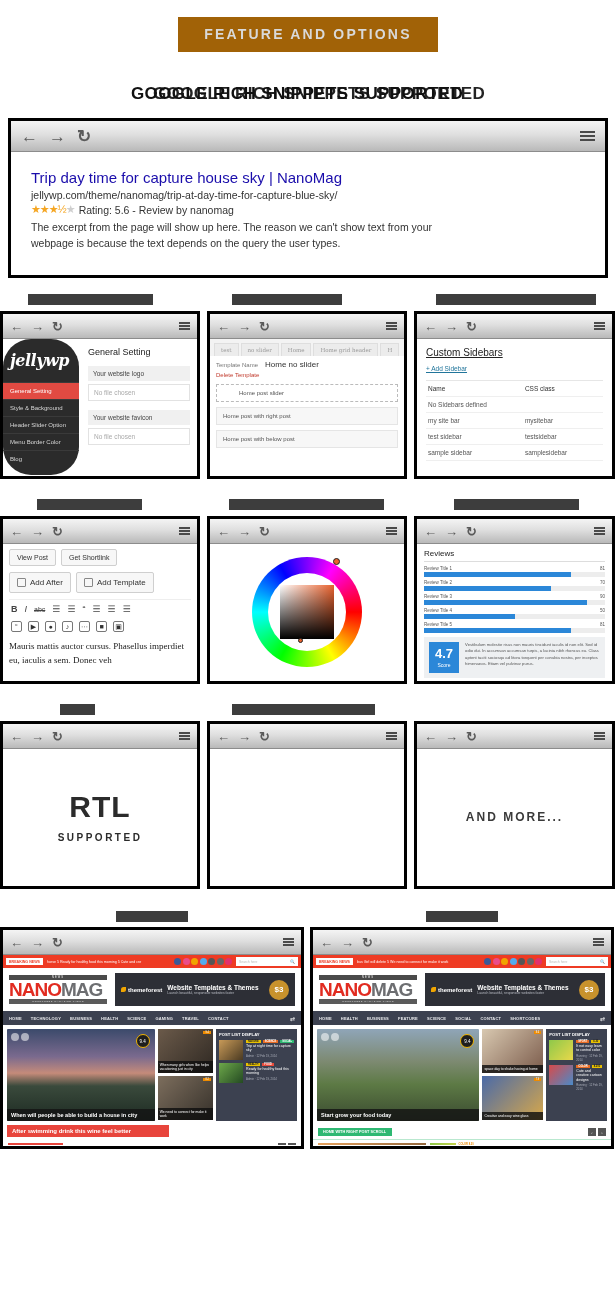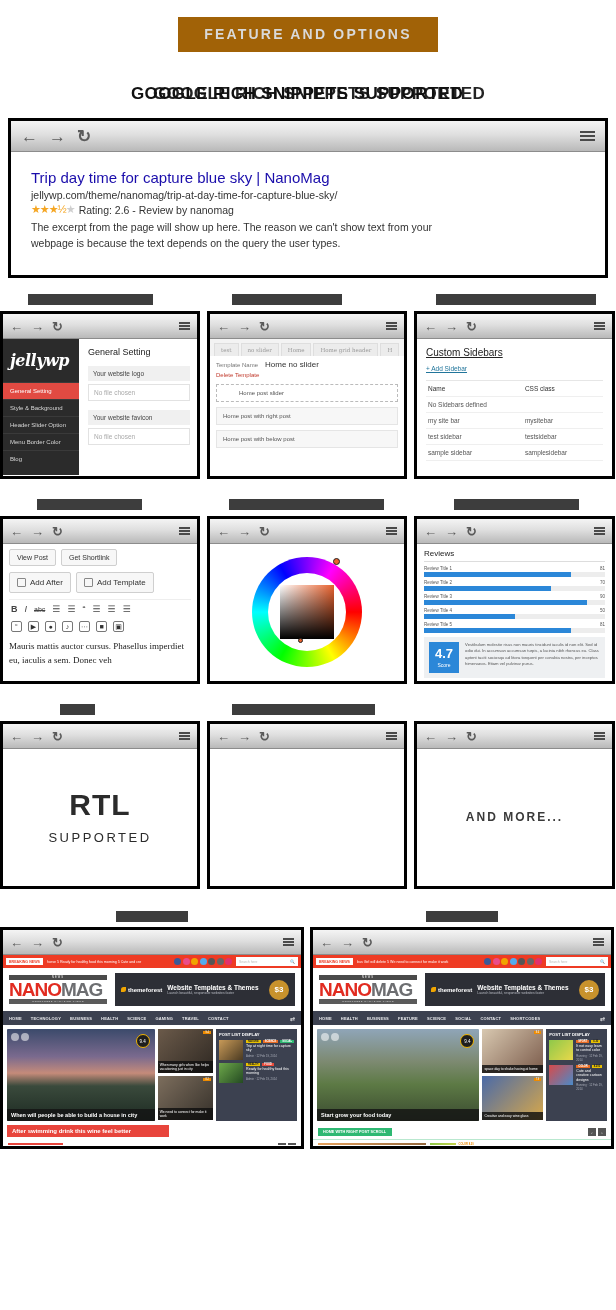--- a/index.html
+++ b/index.html
@@ -105,21 +105,21 @@
     height: 11px;
     background: #3d3d3d;
     margin-bottom: 6px;
   }
   .cap.blank { background: transparent; }
   .mini { height: 168px; }
   .mini .body { height: calc(100% - 26px); overflow: hidden; position: relative; font-size: 6.5px; }
 
   
   .jw { display: flex; height: 100%; }
-  .jw-side { width: 76px; background: #2b2b2b; }
+  .jw-side { width: 76px; background: #2b2b2b; border-radius: 28px; }
   .jw-logo {
     color: #fff; font-size: 16px; font-style: italic; font-weight: bold;
     font-family: "DejaVu Serif", serif;
     padding: 12px 0 12px 7px;
     letter-spacing: -0.5px;
   }
   .jw-item { color: #d6d6d6; font-size: 6px; padding: 5px 0 5px 7px; border-top: 1px solid #3a3a3a; }
   .jw-item.active { background: #e14a42; color: #fff; }
   .jw-main { flex: 1; background: #fff; padding: 8px 7px 0 9px; }
   .jw-h { font-size: 9px; color: #222; margin-bottom: 9px; }
@@ -207,21 +207,21 @@
   .rv-fill { height: 100%; background: #2b87d8; }
   .rv-score { display: flex; background: #eef0f2; margin-top: 4px; padding: 5px; gap: 6px; }
   .rv-badge { background: #2b87d8; color: #fff; text-align: center; padding: 5px 6px; }
   .rv-badge .n { font-size: 13px; font-weight: bold; line-height: 1; }
   .rv-badge .l { font-size: 5px; margin-top: 2px; }
   .rv-txt { font-size: 4.2px; color: #555; line-height: 1.5; }
 
   
   .center-panel { height: 100%; display: flex; flex-direction: column; align-items: center; justify-content: center; background: #fff; }
   .rtl-big { font-size: 30px; font-weight: bold; color: #2b2b2b; letter-spacing: 1px; line-height: 1; }
-  .rtl-sub { font-size: 13px; font-weight: normal; color: #2b2b2b; letter-spacing: 2.5px; margin-top: 10px; }
+  .rtl-sub { font-size: 10px; font-weight: bold; color: #2b2b2b; letter-spacing: 2.5px; margin-top: 10px; }
   .more-txt { font-size: 12px; font-weight: bold; color: #3a3a3a; letter-spacing: 2px; }
   .woo-bubble {
     background: #9b5c8f; border-radius: 11px; padding: 5px 14px 6px 14px; position: relative;
   }
   .woo-bubble span { color: #fff; font-size: 21px; font-weight: bold; font-family: "DejaVu Sans", sans-serif; letter-spacing: -0.5px; }
   .woo-bubble::after {
     content: ""; position: absolute; bottom: -7px; left: 28px;
     border-left: 8px solid transparent; border-right: 3px solid transparent; border-top: 9px solid #9b5c8f;
   }
   .woo-word { font-size: 20px; font-weight: bold; color: #231f20; letter-spacing: -0.5px; margin-top: 6px; }
@@ -313,25 +313,25 @@
     <span class="nav-ico">←</span>
     <span class="nav-ico">→</span>
     <span class="nav-ico">↻</span>
     <span class="ham">
         <i></i>
         <i></i>
         <i></i>
       </span>
   </div>
   <div class="snippet-body">
-    <div class="snip-title">Trip day time for capture blue sky | NanoMag</div>
+    <div class="snip-title">Trip day time for capture house sky | NanoMag</div>
     <div class="snip-url">jellywp.com/theme/nanomag/trip-at-day-time-for-capture-blue-sky/</div>
     <div class="snip-rating">
       <span class="stars"><span>★★★½</span><span class="off">★</span></span>
-      <span>Rating: 2.6 - Review by nanomag</span>
+      <span>Rating: 5.6 - Review by nanomag</span>
     </div>
     <div class="snip-desc">The excerpt from the page will show up here. The reason we can't show text from your webpage is because the text depends on the query the user types.</div>
   </div>
 </div>
 
 <div class="row" style="margin-top:16px;">
 
   <div class="cell">
     <div class="cap" style="width:125px;margin-left:28px;"></div>
     <div class="browser mini">

